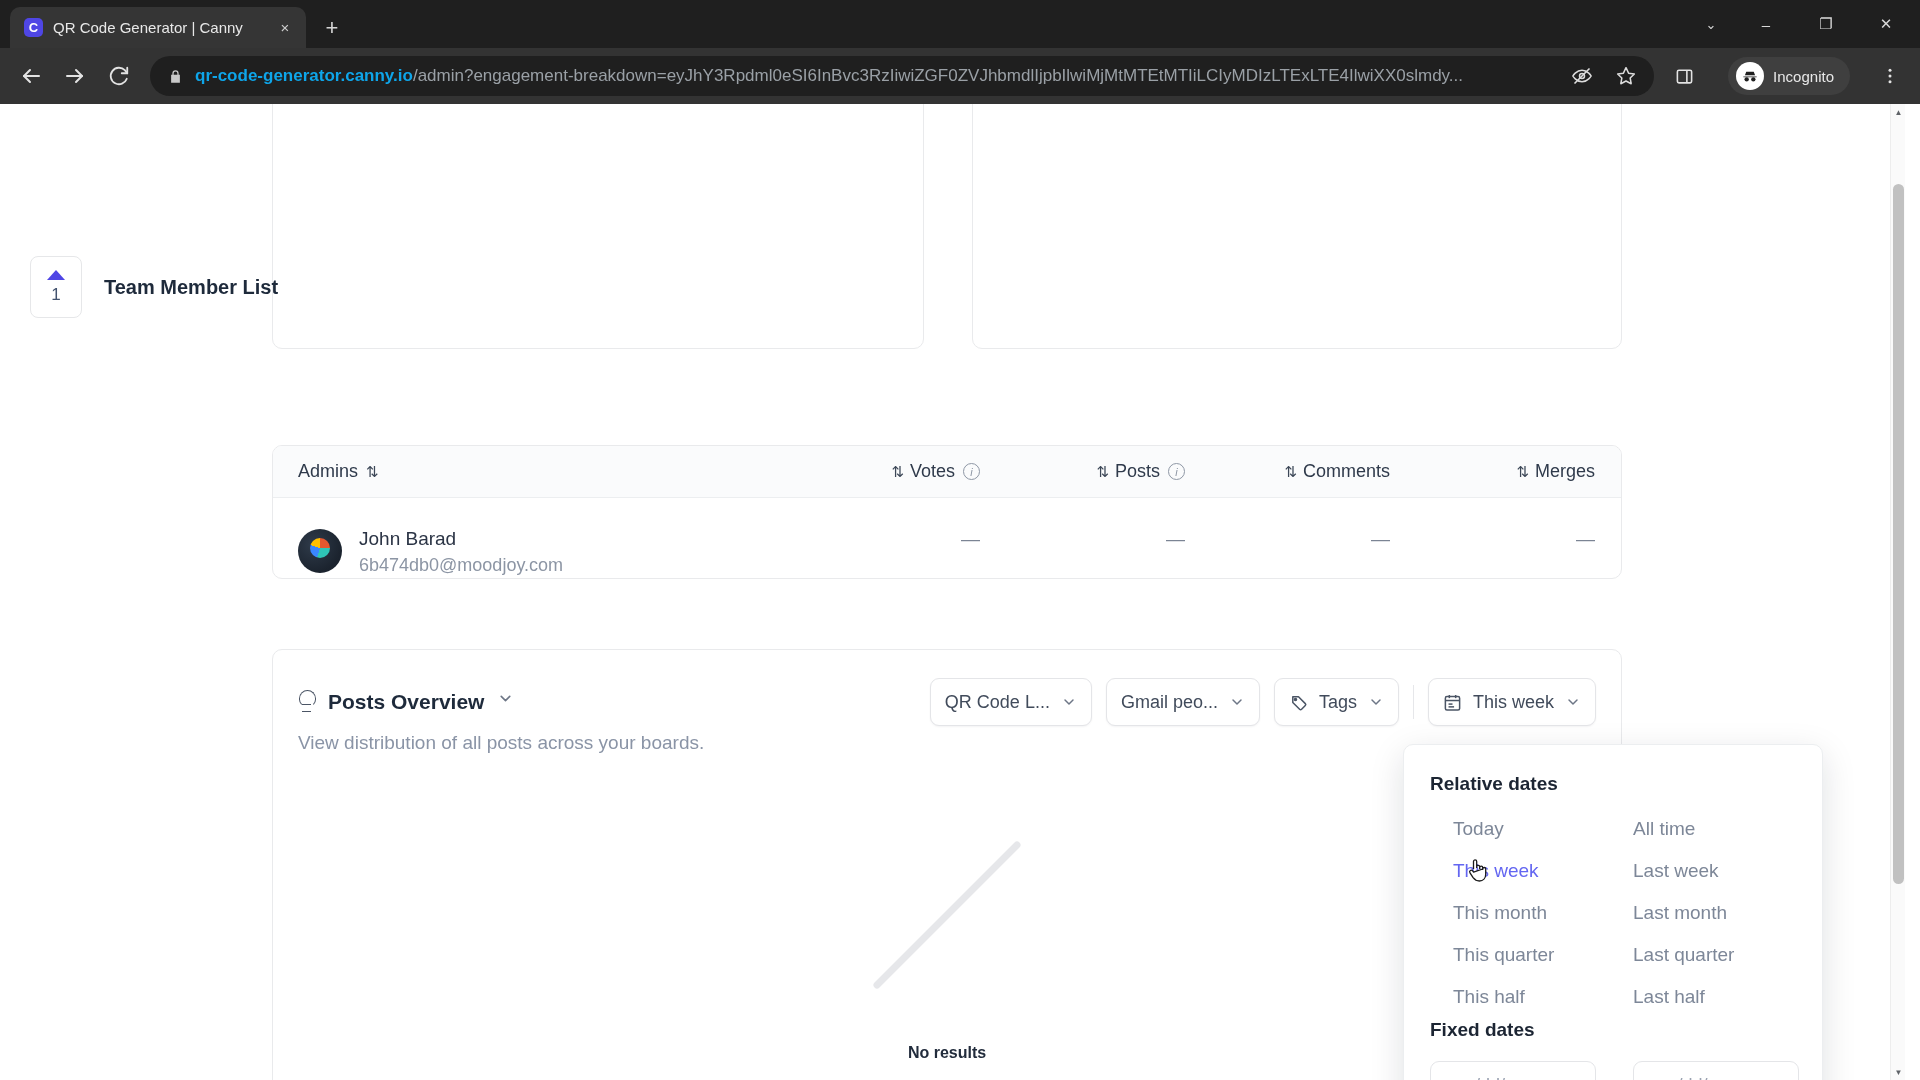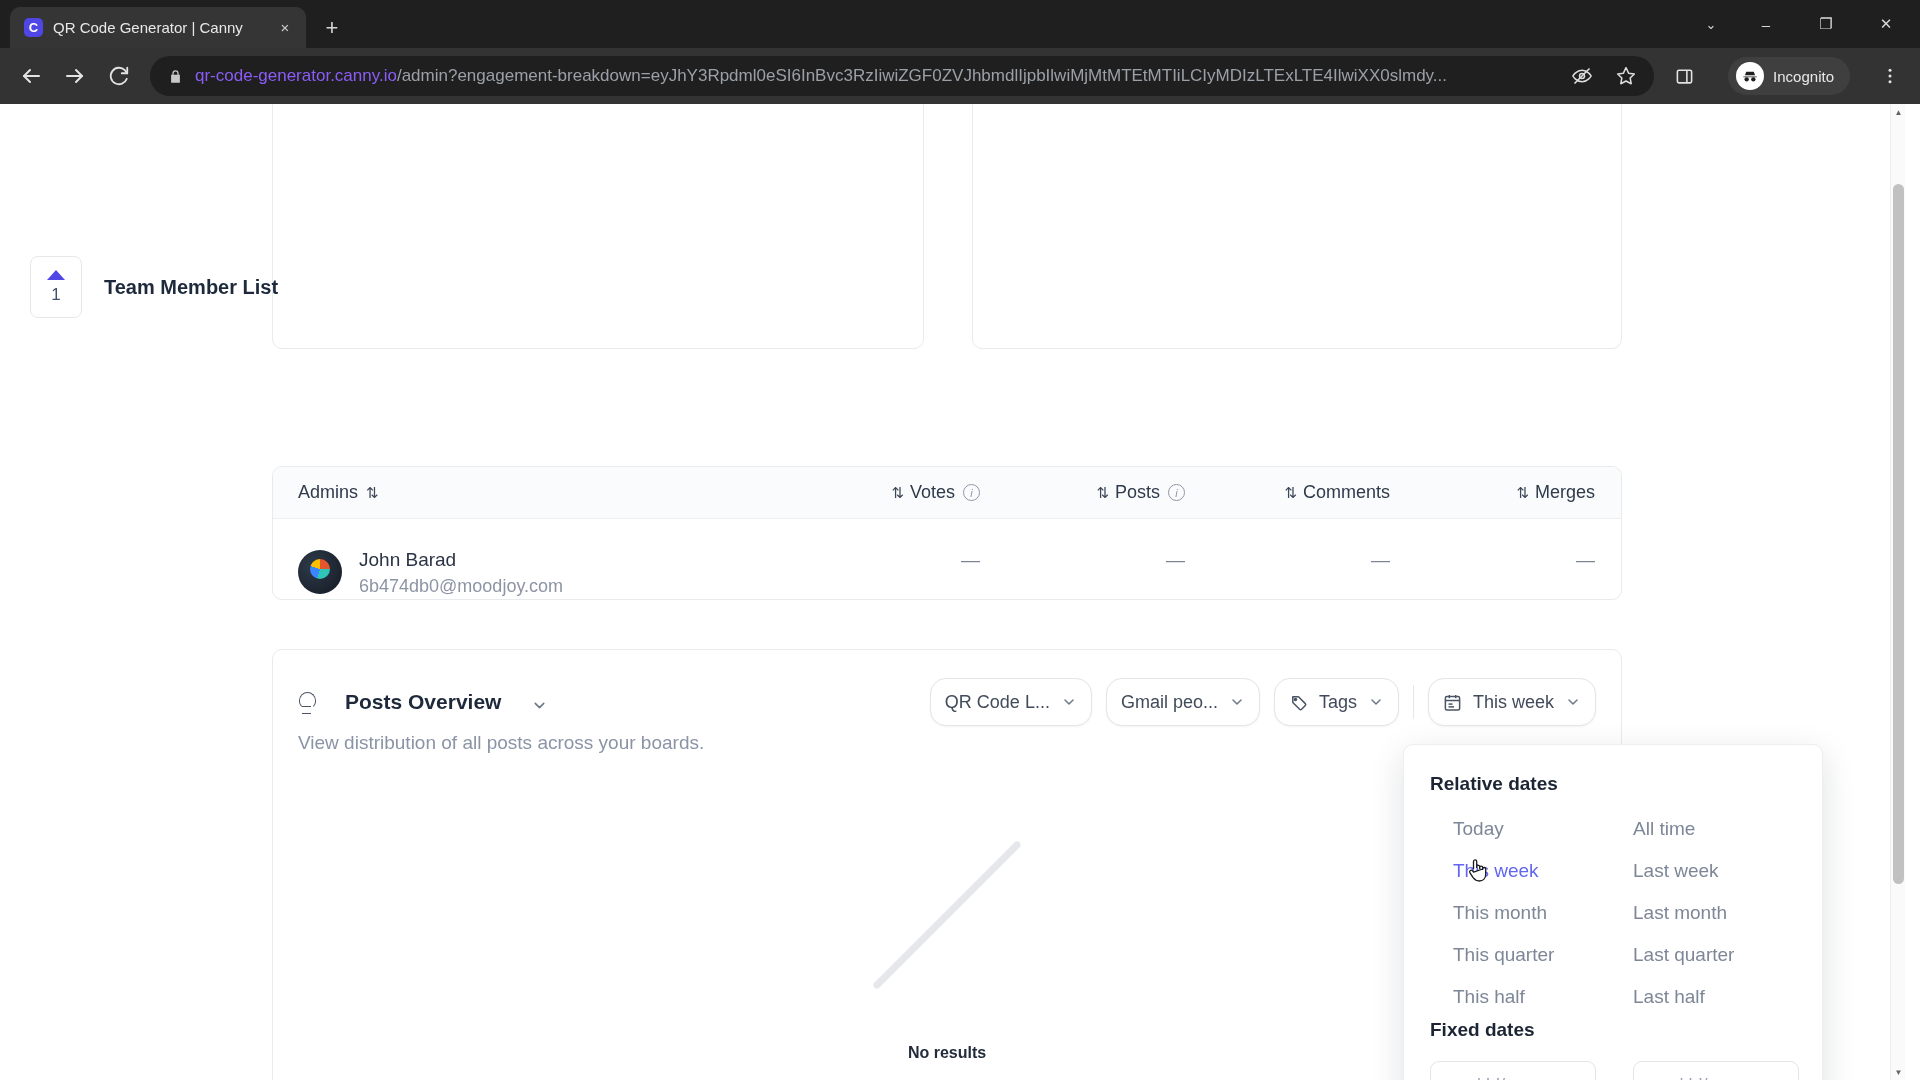--- a/index.html
+++ b/index.html
@@ -66,21 +66,21 @@
   .omnibox {
     flex: 1 1 auto; height: 40px; background: #1f1f1f;
     border-radius: 20px; display: flex; align-items: center;
     padding: 0 12px 0 18px; margin: 0 8px; gap: 12px; min-width: 0;
   }
   .lock-icon { flex: 0 0 auto; display:flex; align-items:center; color:#c9c9c9; }
   .url-text {
     flex: 1 1 auto; font-size: 17px; color: #9aa0a6;
     white-space: nowrap; overflow: hidden; min-width: 0;
   }
-  .url-text .host { color: #8b5cf6; font-weight: normal; }
+  .url-text .host { color: #0ea5e9; font-weight: bold; }
   .omni-icon {
     width: 32px; height: 32px; flex: 0 0 auto; border-radius: 50%;
     display: flex; align-items: center; justify-content: center; color: #dcdcdc;
   }
   .tb-right { display: flex; align-items: center; gap: 20px; flex: 0 0 auto; }
   .tb-icon {
     width: 40px; height: 40px; border-radius: 50%;
     display: flex; align-items: center; justify-content: center; color: #e3e3e3;
   }
   .incognito-chip {
@@ -156,21 +156,21 @@
   .date-select {
     height: 48px; border: 1px solid #e4e5e8; border-radius: 9px;
     background: #fff; display: flex; align-items: center; gap: 13px;
     padding: 0 15px; box-shadow: 0 1px 2px rgba(16,24,40,.05);
   }
   .date-select .val { font-size: 18px; color: #3d4757; }
   .chev-sm { color: #6d7686; font-size: 13px; display: flex; align-items: center; }
 
   
   #admins-card {
-    position: absolute; left: 272px; top: 362px; width: 1350px; height: 134px;
+    position: absolute; left: 272px; top: 341px; width: 1350px; height: 134px;
     border: 1px solid #e9eaec; border-radius: 10px; background: #fff; overflow: hidden;
   }
   .tbl-head {
     height: 52px; background: #fafbfc; border-bottom: 1px solid #eceef0;
     display: flex; align-items: center;
   }
   .th { font-size: 18px; color: #2f3a4b; display: flex; align-items: center; gap: 8px; }
   .th-admins { padding-left: 25px; flex: 1 1 auto; }
   .th-num { width: 205px; justify-content: flex-end; padding-right: 26px; }
   .sort-ico { font-size: 15px; color: #3c4757; letter-spacing: -2px; }
@@ -198,42 +198,42 @@
     font-size: 19px; color: #7b8494;
   }
 
   
   #posts-card {
     position: absolute; left: 272px; top: 545px; width: 1350px; height: 470px;
     border: 1px solid #e9eaec; border-radius: 10px; background: #fff;
   }
   .po-title-row {
     position: absolute; left: 25px; top: 40px;
-    display: flex; align-items: flex-end; gap: 30px;
+    display: flex; align-items: flex-start; gap: 13px;
   }
   .bulb { width: 17px; height: 22px; position: relative; }
   .bulb::before {
     content: ""; position: absolute; left: 1px; top: 0; width: 15px; height: 15px;
     border: 1.8px solid #4b5565; border-radius: 50% 50% 45% 45%; border-bottom-color: transparent;
   }
   .bulb::after {
     content: ""; position: absolute; left: 4px; top: 14px; width: 9px; height: 6px;
     border-bottom: 1.8px solid #4b5565; border-top: 1.8px solid #4b5565;
   }
   .po-title { font-size: 21px; font-weight: bold; color: #1e2a3b; }
   .po-sub {
     position: absolute; left: 25px; top: 82px;
     font-size: 19px; color: #8a94a6;
   }
   .filters {
     position: absolute; right: 25px; top: 28px;
     display: flex; align-items: center; gap: 14px;
   }
   .fbtn {
-    height: 48px; border: 1px solid #e4e5e8; border-radius: 16px; background: #fff;
+    height: 48px; border: 1px solid #e4e5e8; border-radius: 9px; background: #fff;
     display: flex; align-items: center; gap: 11px; padding: 0 14px;
     font-size: 18px; color: #414b5b; box-shadow: 0 1px 2px rgba(16,24,40,.05);
   }
   .fdiv { width: 1px; height: 34px; background: #e6e7ea; }
   .tag-ico { display: flex; align-items: center; color: #4b5565; }
   .cal-ico { display: flex; align-items: center; color: #4b5565; }
 
   
   .empty-graphic {
     position: absolute; left: 50%; top: 170px; transform: translateX(-50%);

